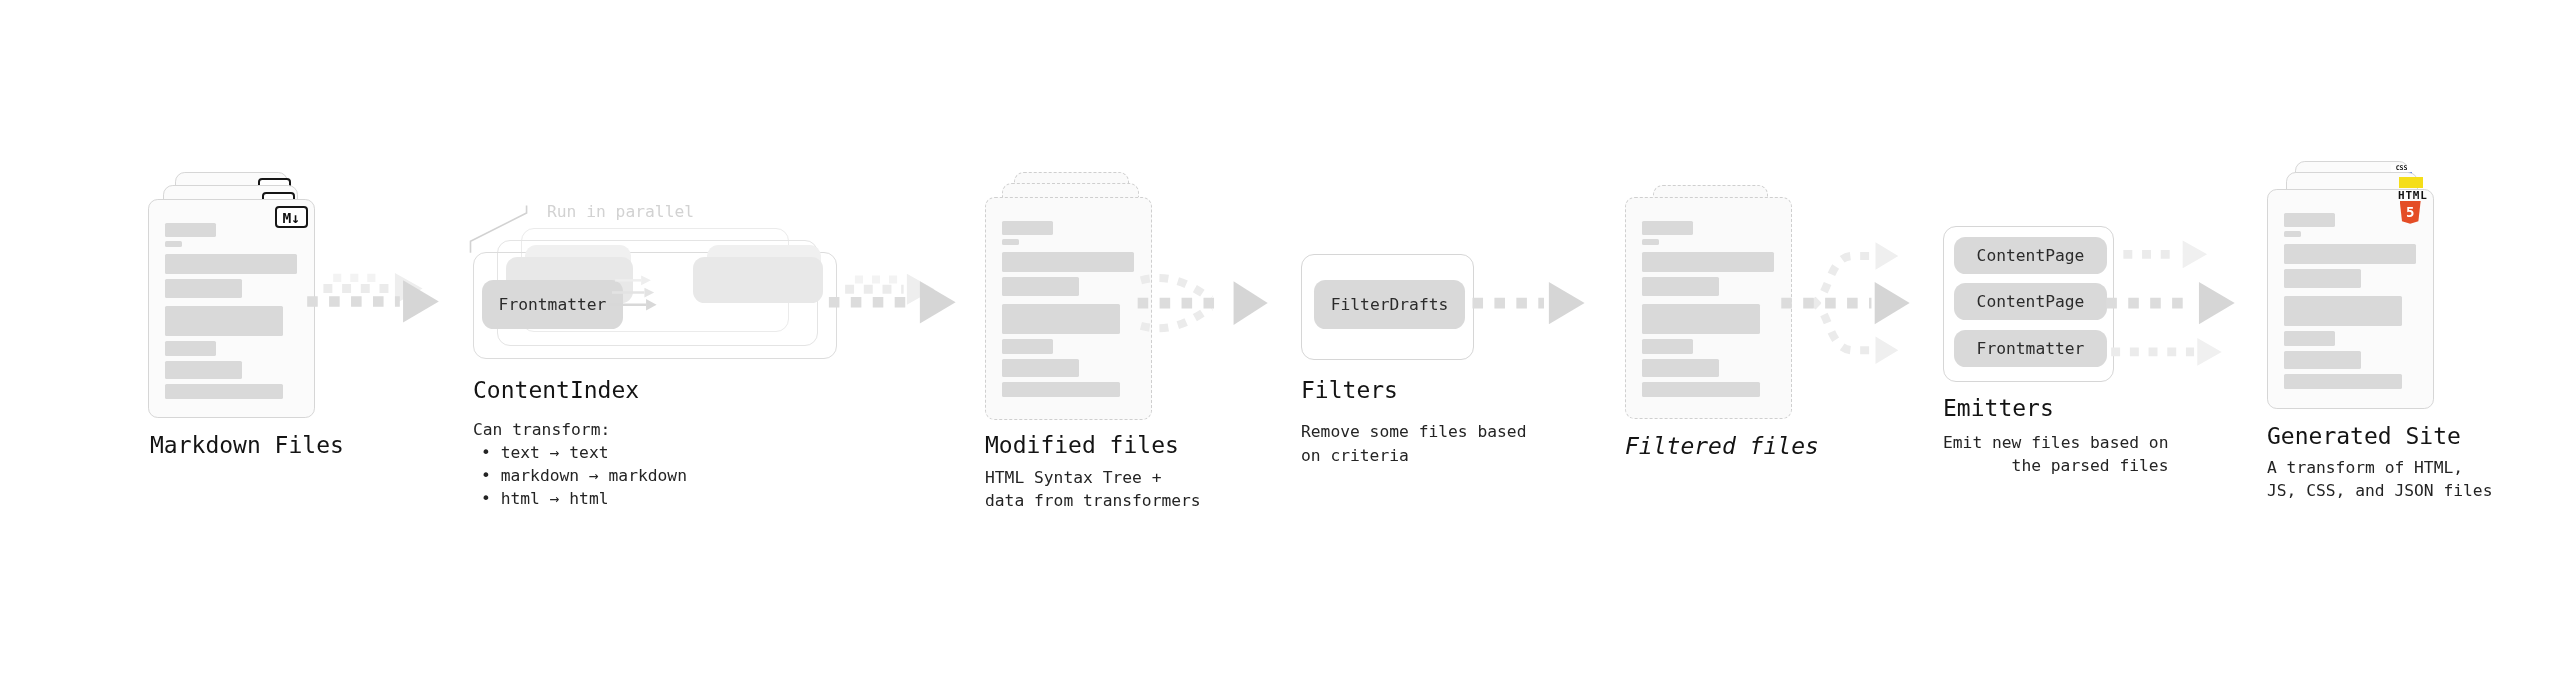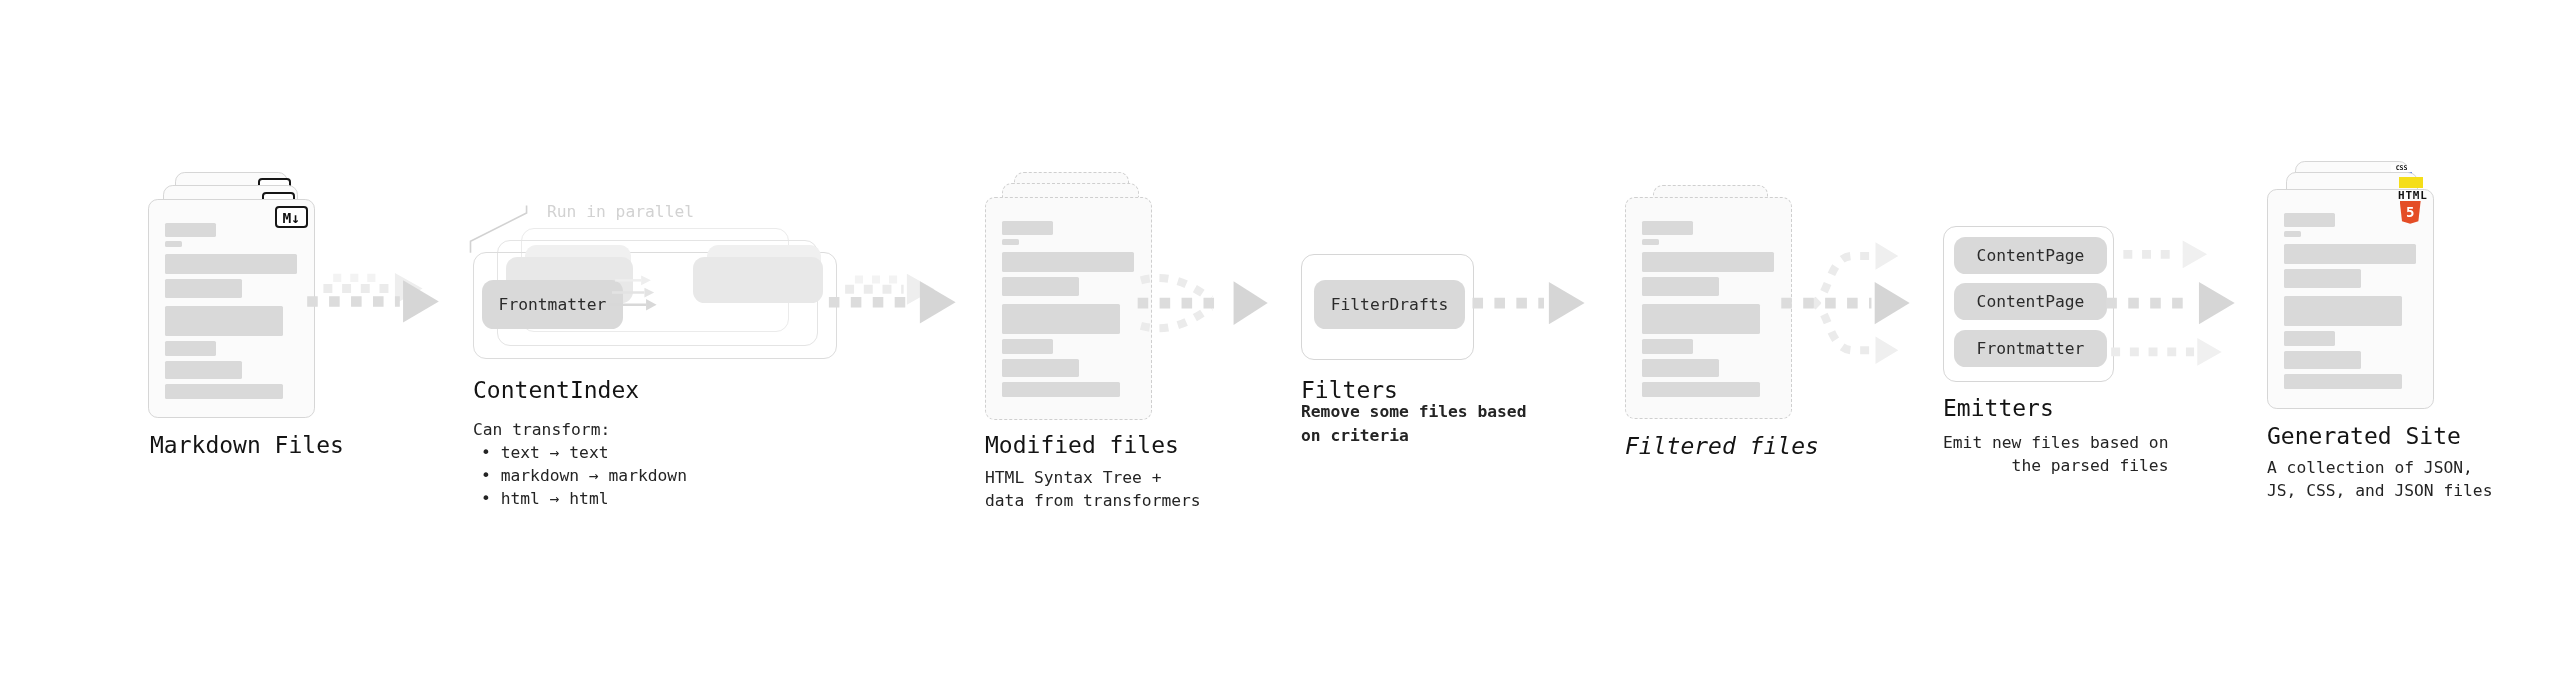--- a/index.html
+++ b/index.html
@@ -101,21 +101,21 @@
     <div class="body-text" style="left:965px;top:466px;">
       <div>HTML Syntax Tree +</div>
       <div>data from transformers</div>
     </div>
   </div>
 
   <div class="layer">
     <div class="frame" style="left:1281px;top:254px;width:173px;height:106px;border-color:#d6d6d6;"></div>
     <div class="pill" style="left:1294px;top:280px;width:151px;height:49px;">FilterDrafts</div>
     <div class="title" style="left:1281px;top:376px;">Filters</div>
-    <div class="body-text" style="left:1281px;top:400px;line-height:23.6px;font-weight:bold;">
+    <div class="body-text" style="left:1281px;top:420px;line-height:23.6px;">
       <div>Remove some files based</div>
       <div>on criteria</div>
     </div>
   </div>
 
   <div class="layer">
     <div class="file-card dashed" style="left:1633px;top:185px;width:115px;height:98px;"></div>
     <div class="file-card dashed" style="left:1605px;top:197px;width:167px;height:222px;">
         <div class="sk-bar" style="left: 16.3px; top: 23px; width: 51px; height: 14px;"></div>
         <div class="sk-bar" style="left: 16.3px; top: 41px; width: 17px; height: 5.7px;"></div>
@@ -160,21 +160,21 @@
         <div class="sk-bar" style="left: 16.3px; top: 184px; width: 118px; height: 14.6px;"></div>
       </div>
     <div class="html5-badge">
       <div class="word">HTML</div>
       <div class="shield">
         <span class="five">5</span>
       </div>
     </div>
     <div class="title" style="left:2247px;top:422px;">Generated Site</div>
     <div class="body-text" style="left:2247px;top:456px;">
-      <div>A collection of JSON,</div>
+      <div>A transform of HTML,</div>
       <div>JS, CSS, and JSON files</div>
     </div>
   </div>
 
   <svg class="arrows" width="2576" height="681" viewBox="0 0 3170 838">
 
     <polyline points="648,253 648,262 579,297 579,311" fill="none" stroke="#d2d2d2" stroke-width="2"></polyline>
 
     <g>
       <line x1="757" y1="345" x2="789" y2="345" stroke="#eeeeee" stroke-width="3"></line>

